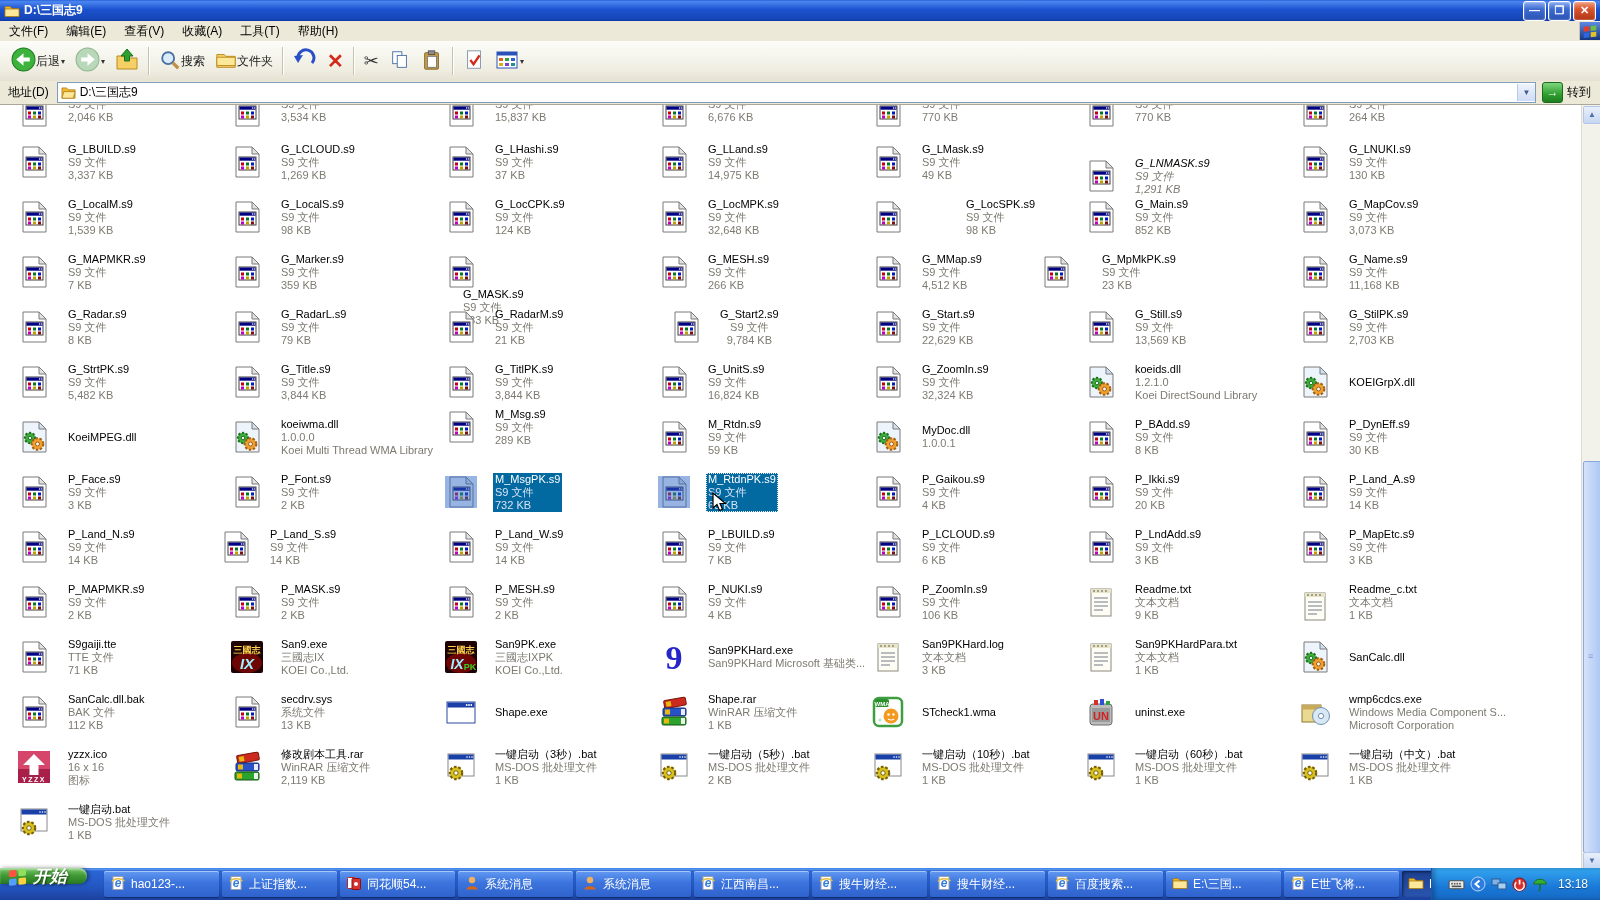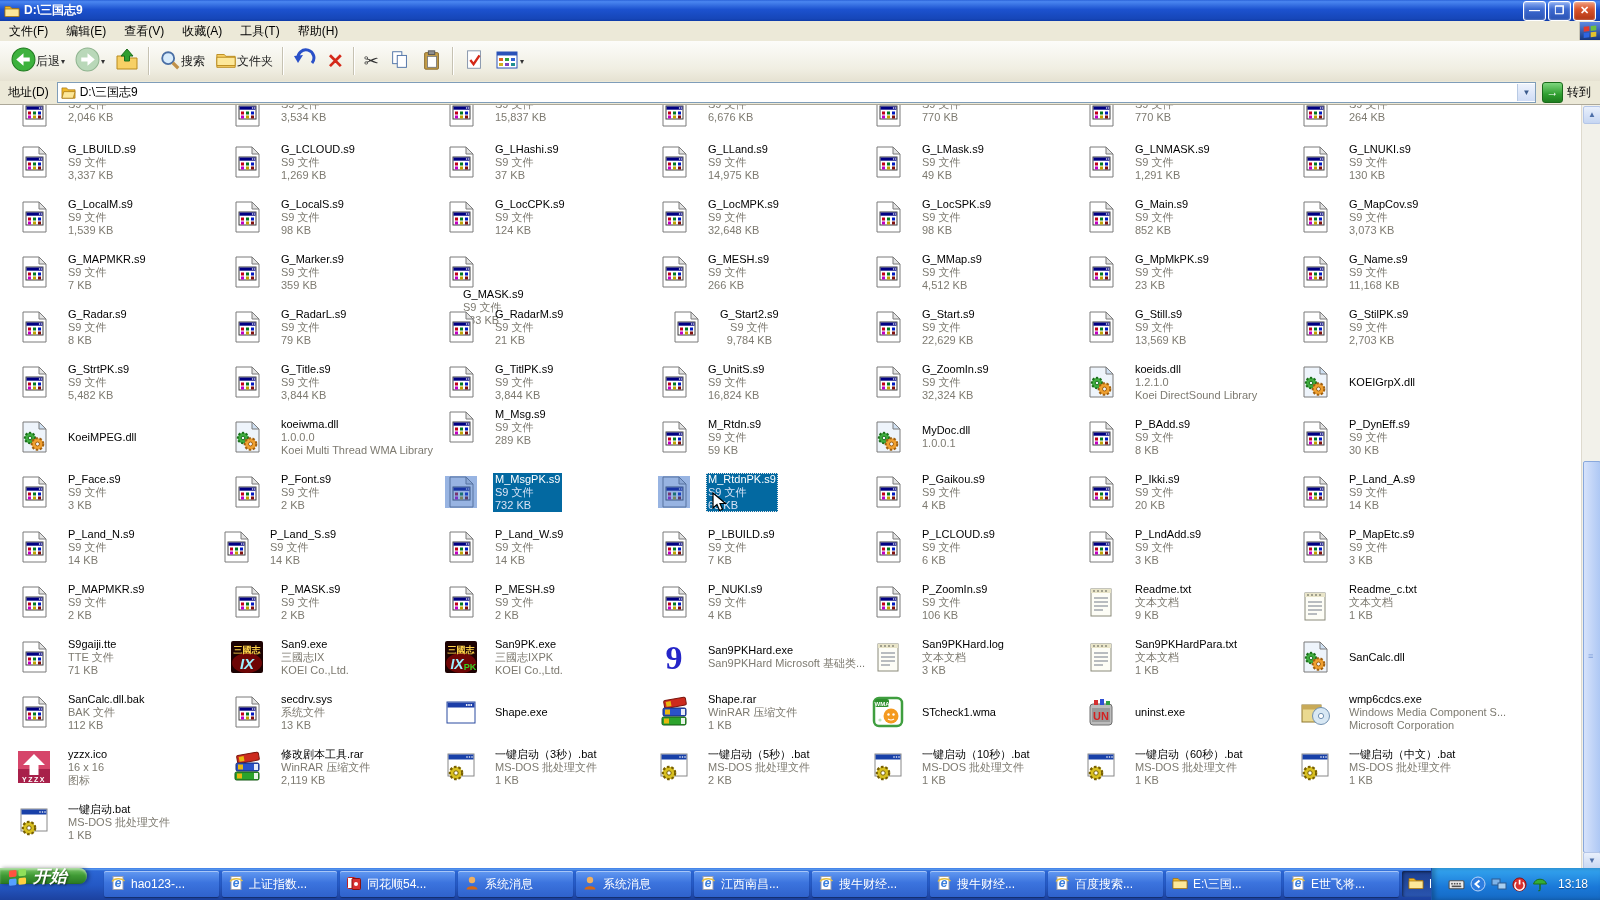--- a/index.html
+++ b/index.html
@@ -529,21 +529,21 @@
             </svg>
           </span>
           <span class="text">
             <span class="inner">
               <span class="fname">G_LMask.s9</span>
               <span class="fsub">S9 文件</span>
               <span class="fsub">49 KB</span>
             </span>
           </span>
         </div>
-        <div class="tile" style="left: 1085px; top: 34px;">
+        <div class="tile" style="left: 1085px; top: 48px; font-style: italic;">
           <span class="iconwrap">
             <svg viewBox="0 0 32 32">
               <path d="M5 1h16l7 7v23H5z" fill="#fff" stroke="#7b7b7b"></path>
               <path d="M21 1v7h7z" fill="#e2e2e2" stroke="#7b7b7b"></path>
               <rect x="8" y="11" width="17" height="13" fill="#fff" stroke="#404040"></rect>
               <rect x="8.5" y="11.5" width="16" height="3.2" fill="#000082"></rect>
               <circle cx="21.5" cy="13" r=".7" fill="#fff"></circle>
               <circle cx="23.3" cy="13" r=".7" fill="#fff"></circle>
               <rect x="10" y="16.5" width="3" height="3" fill="#c00018"></rect>
               <rect x="15" y="16.5" width="3" height="3" fill="#007820"></rect>
@@ -679,21 +679,21 @@
             </svg>
           </span>
           <span class="text">
             <span class="inner">
               <span class="fname">G_LocMPK.s9</span>
               <span class="fsub">S9 文件</span>
               <span class="fsub">32,648 KB</span>
             </span>
           </span>
         </div>
-        <div class="tile" style="left: 872px; top: 89px;">
+        <div class="tile" style="left: 872px; top: 89px; gap: 44px;">
           <span class="iconwrap">
             <svg viewBox="0 0 32 32">
               <path d="M5 1h16l7 7v23H5z" fill="#fff" stroke="#7b7b7b"></path>
               <path d="M21 1v7h7z" fill="#e2e2e2" stroke="#7b7b7b"></path>
               <rect x="8" y="11" width="17" height="13" fill="#fff" stroke="#404040"></rect>
               <rect x="8.5" y="11.5" width="16" height="3.2" fill="#000082"></rect>
               <circle cx="21.5" cy="13" r=".7" fill="#fff"></circle>
               <circle cx="23.3" cy="13" r=".7" fill="#fff"></circle>
               <rect x="10" y="16.5" width="3" height="3" fill="#c00018"></rect>
               <rect x="15" y="16.5" width="3" height="3" fill="#007820"></rect>
@@ -879,21 +879,21 @@
             </svg>
           </span>
           <span class="text">
             <span class="inner">
               <span class="fname">G_MMap.s9</span>
               <span class="fsub">S9 文件</span>
               <span class="fsub">4,512 KB</span>
             </span>
           </span>
         </div>
-        <div class="tile" style="left: 1085px; top: 144px;">
+        <div class="tile" style="left: 1040px; top: 144px; gap: 12px;">
           <span class="iconwrap">
             <svg viewBox="0 0 32 32">
               <path d="M5 1h16l7 7v23H5z" fill="#fff" stroke="#7b7b7b"></path>
               <path d="M21 1v7h7z" fill="#e2e2e2" stroke="#7b7b7b"></path>
               <rect x="8" y="11" width="17" height="13" fill="#fff" stroke="#404040"></rect>
               <rect x="8.5" y="11.5" width="16" height="3.2" fill="#000082"></rect>
               <circle cx="21.5" cy="13" r=".7" fill="#fff"></circle>
               <circle cx="23.3" cy="13" r=".7" fill="#fff"></circle>
               <rect x="10" y="16.5" width="3" height="3" fill="#c00018"></rect>
               <rect x="15" y="16.5" width="3" height="3" fill="#007820"></rect>

